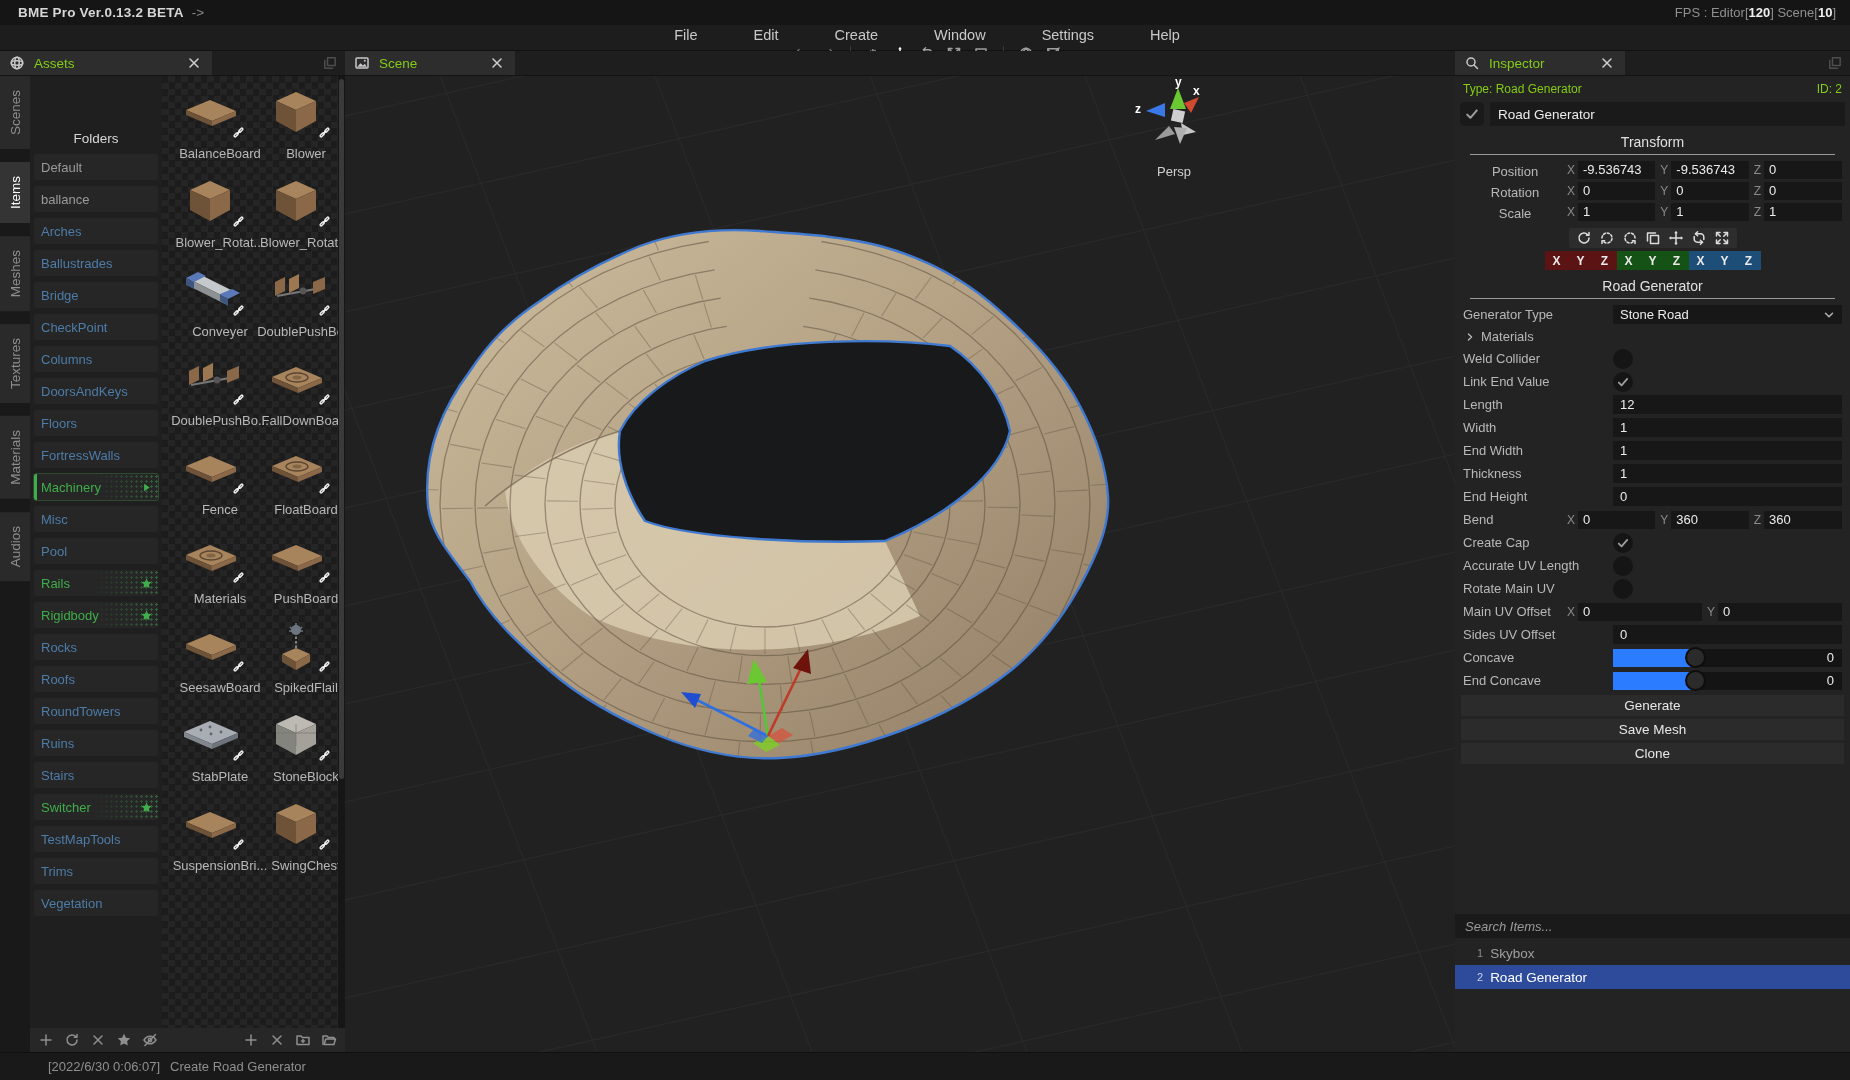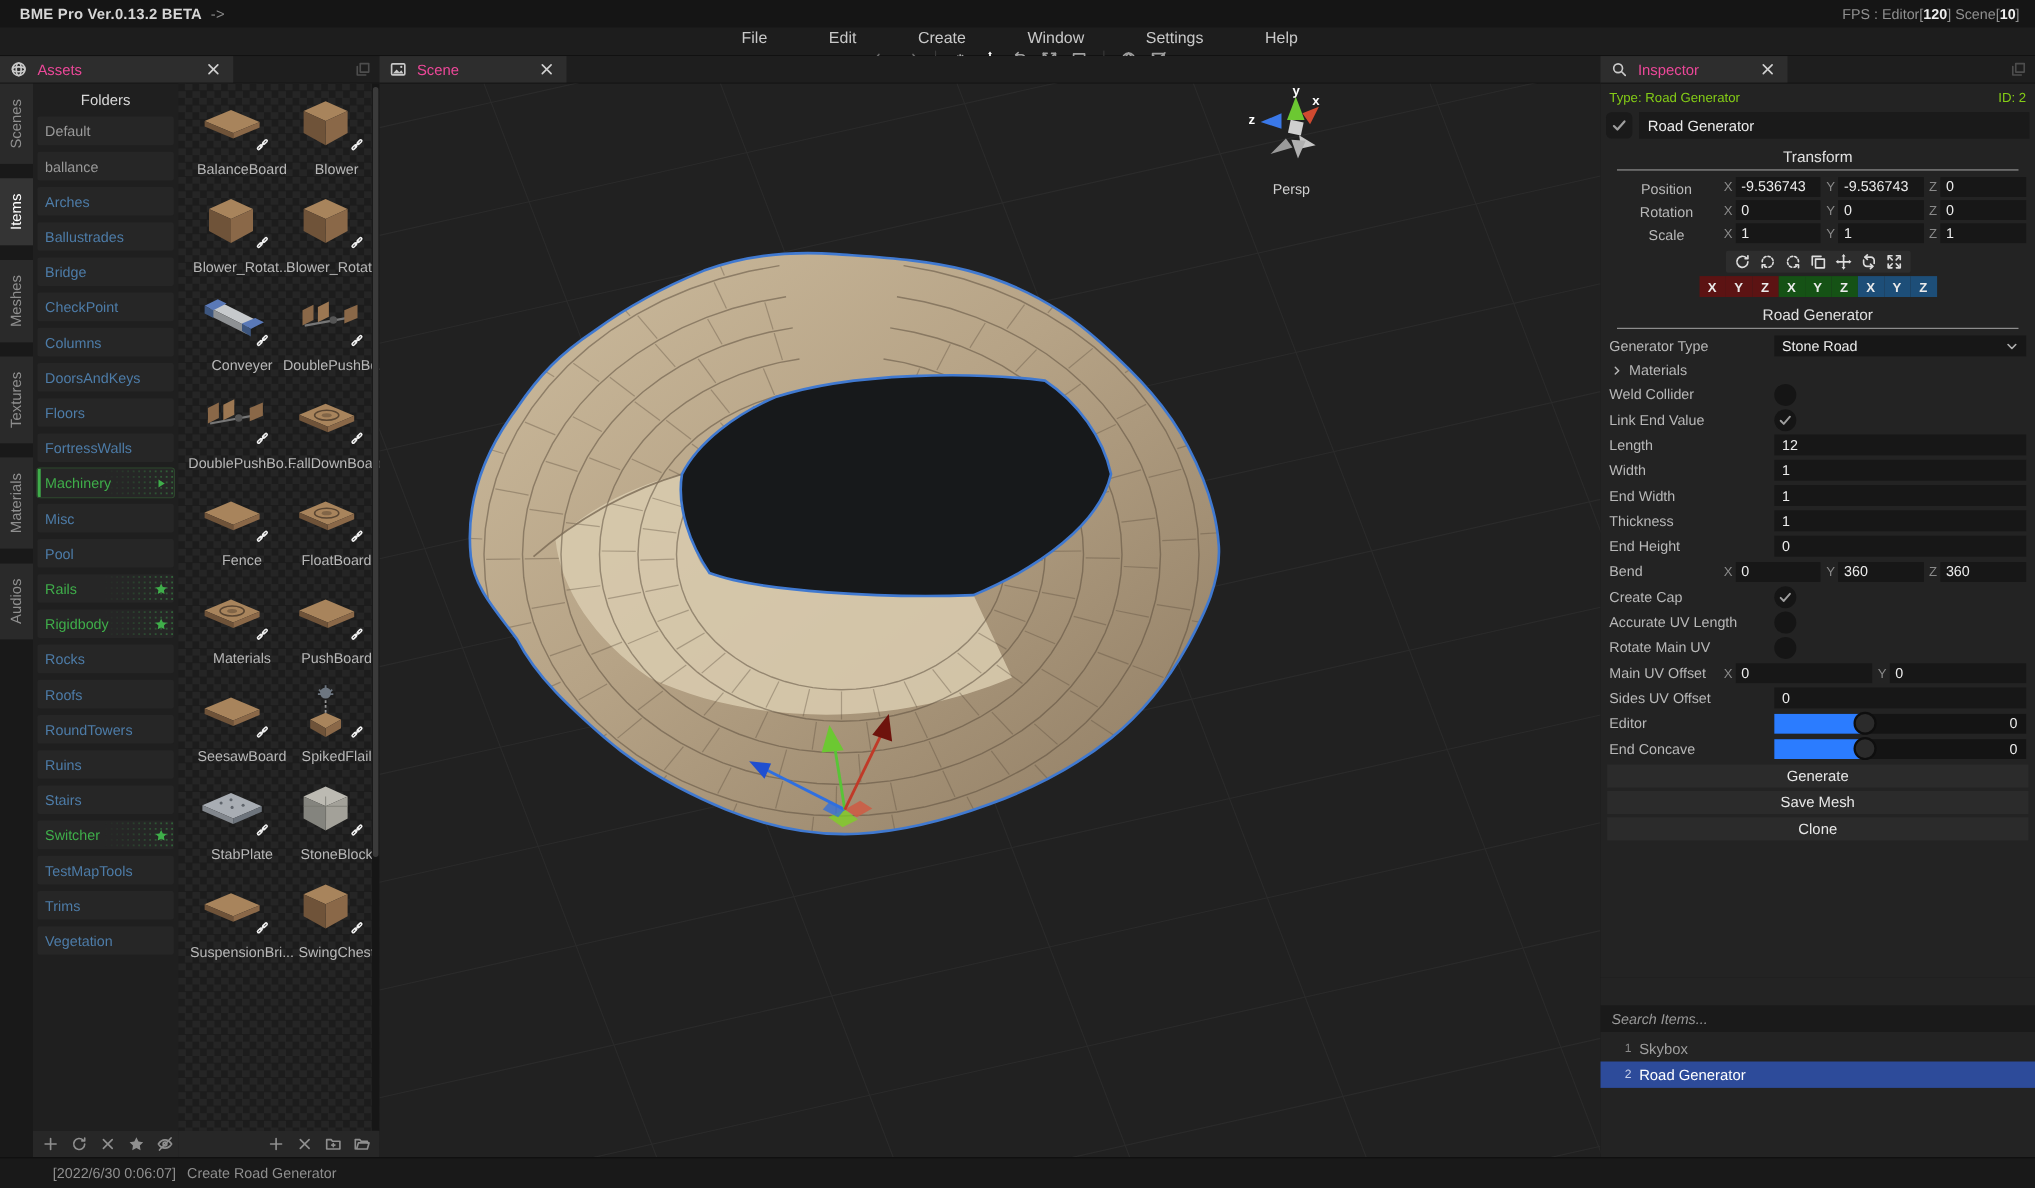--- a/index.html
+++ b/index.html
@@ -23,33 +23,33 @@
   .tools .icn.active { color:#ffffff; position:relative; }
   .tools .icn.active::after { content:""; position:absolute; left:1px; right:1px; bottom:-4px; height:2px; background:#fff; box-shadow:0 0 6px 1px rgba(255,255,255,.8); border-radius:2px; }
   .tb-div { width:1px; height:16px; background:#3a3a3a; margin:0 4px; }
 
   
   .main { position:absolute; left:0; top:51px; width:1850px; height:1001px; }
 
   
   .tabbar { position:absolute; height:25px; background:#1e1e1e; display:flex; align-items:stretch; border-bottom:1px solid #141414; }
   .tab { display:flex; align-items:center; gap:8px; background:#2d2d2d; padding:0 10px 0 8px; min-width:170px; }
-  .tab .tname { color:#ec4899; font-size:13.5px; flex:1; }
+  .tab .tname { color:#84cc16; font-size:13.5px; flex:1; }
   .tab .icn { color:#c9c9c9; }
   .tab .close { color:#d0d0d0; width:16px; }
   .bar-restore { margin-left:auto; align-self:center; color:#4d4d4d; margin-right:6px; }
 
   
   .sidestrip { position:absolute; left:0; top:25px; width:30px; height:976px; background:#191919; }
   .vtab { width:30px; margin-bottom:13px; background:#2a2a2a; color:#8f8f8f; font-size:13.5px; display:flex; align-items:center; justify-content:center; writing-mode:vertical-rl; transform:rotate(180deg); padding:14px 0; }
   .vtab.active { background:#343434; color:#ffffff; }
 
   
   .folderscol { position:absolute; left:30px; top:25px; width:132px; height:976px; background:#1f1f1f; }
-  .fheader { text-align:center; color:#d8d8d8; font-size:13.5px; padding:7px 0 8px; }
+  .fheader { text-align:center; color:#d8d8d8; font-size:13.5px; padding:7px 0 8px;margin-top:48px; }
   .folderlist { padding:0 4px 0 4px; }
   .folder { position:relative; height:26px; background:#262626; border-radius:2px; margin-bottom:6px; display:flex; align-items:center; padding:0 7px; overflow:hidden; }
   .folder .flabel { font-size:13px; position:relative; z-index:2; white-space:nowrap; }
   .folder.c-gray .flabel { color:#9a9a9a; }
   .folder.c-blue .flabel { color:#4d7ca8; }
   .folder.c-green .flabel { color:#3fae4a; }
   .folder .fright { position:absolute; right:5px; top:0; bottom:0; display:flex; align-items:center; color:#3fae4a; z-index:2; }
   .folder .fright svg { width:13px; height:13px; }
   .folder.dots::after { content:""; position:absolute; right:0; top:0; bottom:0; width:64px; background-image:radial-gradient(rgba(70,200,90,.38) 1px, transparent 1.3px); background-size:5px 5px; -webkit-mask-image:linear-gradient(to left,#000,transparent); mask-image:linear-gradient(to left,#000,transparent); z-index:1; }
   .folder.sel { outline:1px solid #2f4a2f; }
@@ -1224,21 +1224,21 @@
           <div class="tgroup">
               <span class="axl">Y</span>
               <div class="tfield">0</div>
             </div>
         </div>
         <div class="irow">
             <div class="ilabel">Sides UV Offset</div>
             <div class="ifield">0</div>
           </div>
         <div class="irow">
-          <div class="ilabel">Editor</div>
+          <div class="ilabel">Concave</div>
           <div class="sliderwrap">
               <div class="sfill" style="width: 36%;"></div>
               <div class="sknob" style="left: 36%;"></div>
               <div class="sval">0</div>
             </div>
         </div>
         <div class="irow">
           <div class="ilabel">End Concave</div>
           <div class="sliderwrap">
               <div class="sfill" style="width: 36%;"></div>

